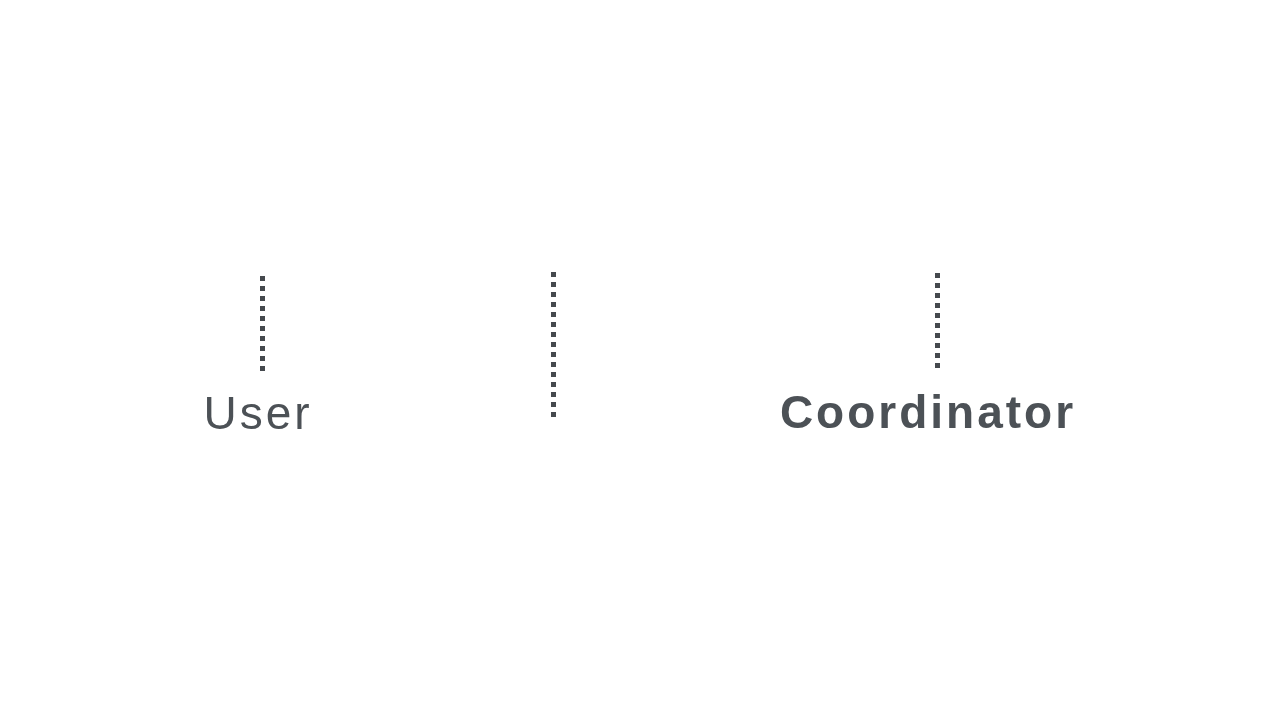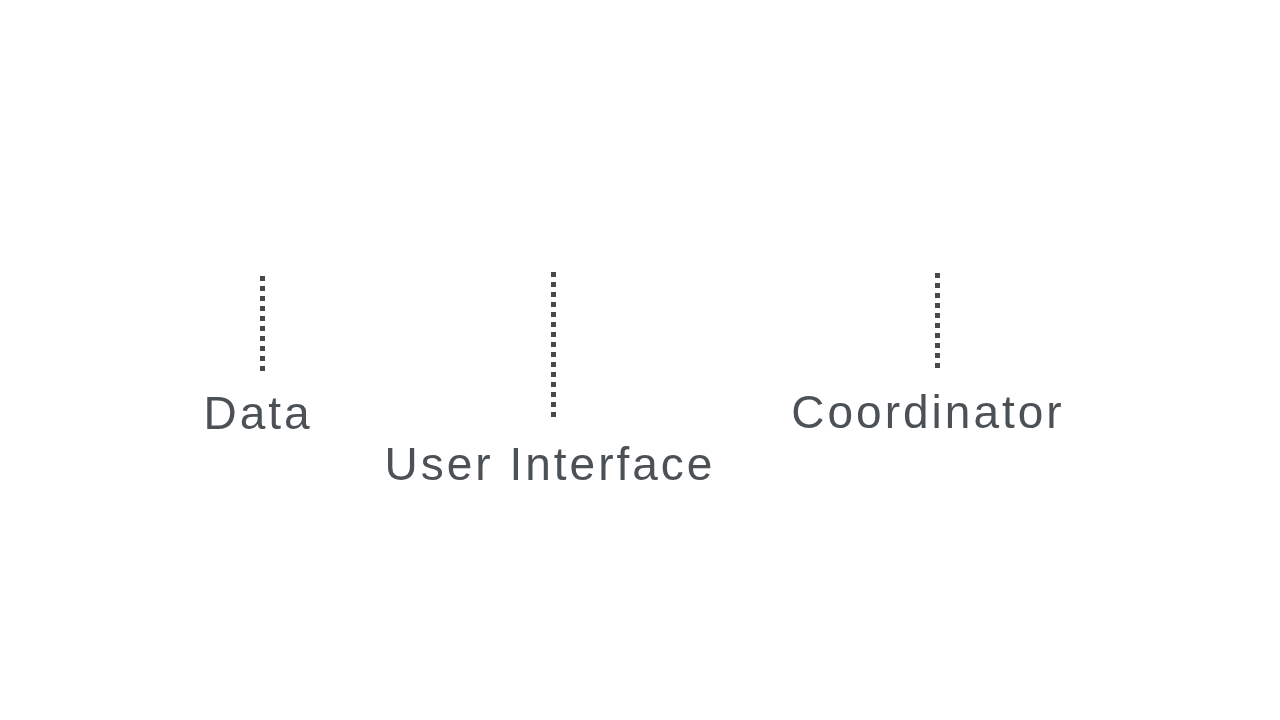--- a/index.html
+++ b/index.html
@@ -48,33 +48,32 @@
     transform: translateX(-50%);
     font-size: 46px;
     font-weight: 400;
     line-height: 1;
     letter-spacing: 3px;
     color: var(--label-text, #4c5156);
     white-space: nowrap;
   }
   .annotation-model      { left: 258px; top: 390px; }
   .annotation-view       { left: 550px; top: 441px; }
-  .annotation-controller { left: 928px; top: 389px; }
+  .annotation-controller { left: 928px; top: 389px; font-weight: bold; }
 </style>
 </head>
 <body style="--background: #ffffff; --title-text: #3f4449; --label-text: #4c5156; --connector-dots: #45494e;">
 
 <div class="stage">
 
 
   <div class="connector connector-model"></div>
 
   <div class="connector connector-view"></div>
 
   <div class="connector connector-controller"></div>
 
-  <div class="annotation annotation-model">Data</div>
+  <div class="annotation annotation-model">User</div>
 
-  <div class="annotation annotation-view">User Interface</div>
 
   <div class="annotation annotation-controller">Coordinator</div>
 
 </div>
 
 </body></html>

